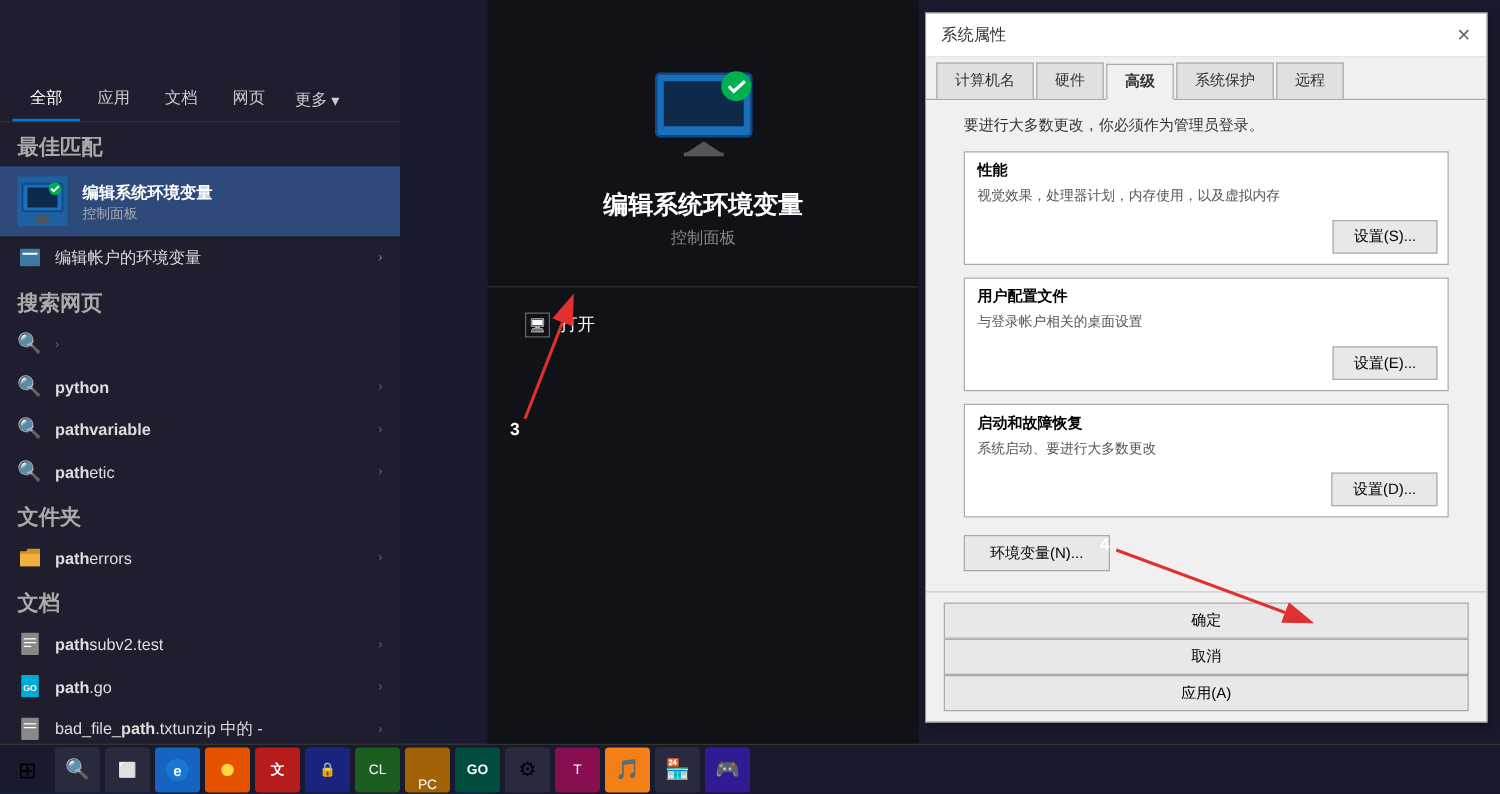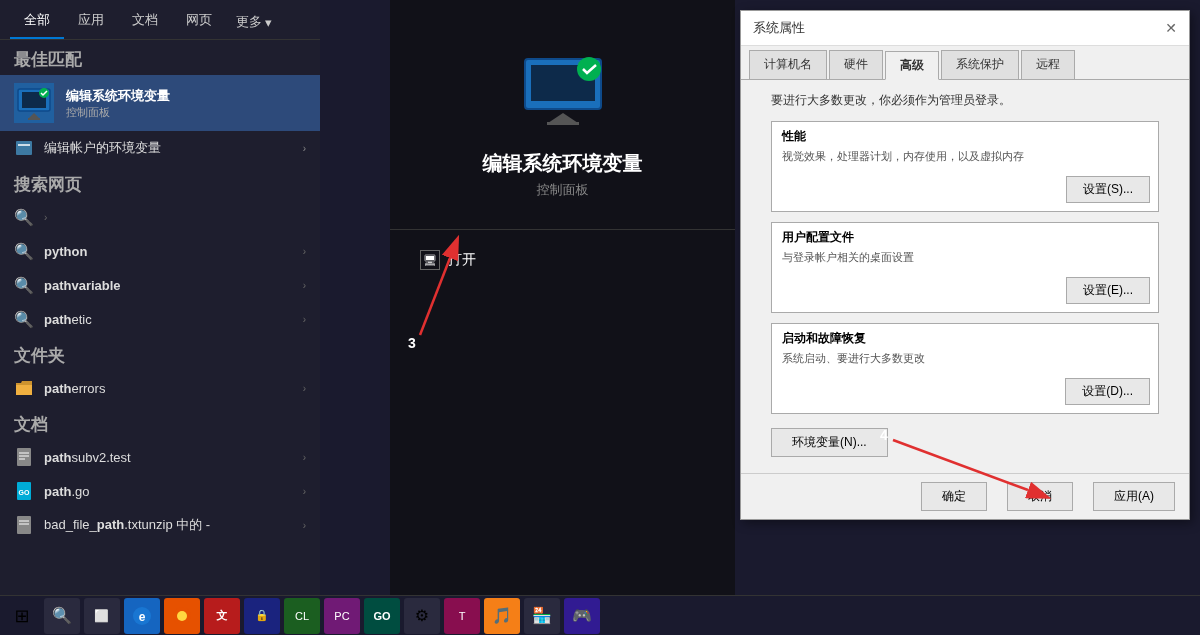--- a/index.html
+++ b/index.html
@@ -16,20 +16,21 @@
     .search-panel {
       position: absolute;
       left: 0;
       top: 0;
       width: 320px;
       height: 600px;
       background: #1e1e2e;
       color: #fff;
       display: flex;
       flex-direction: column;
+      justify-content: flex-end;
     }
 
     
     .search-tabs {
       display: flex;
       gap: 0;
       padding: 0 10px;
       background: #1e1e2e;
       border-bottom: 1px solid #333;
       height: 40px;
@@ -362,24 +363,25 @@
       background: #e8e8e8;
       border: 1px solid #aaa;
       padding: 4px 16px;
       font-size: 12px;
       cursor: pointer;
       color: #000;
     }
     .sysProps-footer {
       display: flex;
       justify-content: flex-end;
-      gap: 20px;
+      gap: 0;
       padding: 8px 14px;
       border-top: 1px solid #ccc;
       background: #f0f0f0;
+      flex-direction: column;
     }
     .sysProps-footer-btn {
       background: #e8e8e8;
       border: 1px solid #aaa;
       padding: 5px 20px;
       font-size: 12px;
       cursor: pointer;
       color: #000;
     }
 
@@ -656,21 +658,21 @@
   </div>
   <div class="taskbar-btn" style="background:#b71c1c;">
     <span style="color:white;font-size:11px;font-weight:bold">文</span>
   </div>
   <div class="taskbar-btn" style="background:#1a237e;">
     <span style="color:white;font-size:11px;font-weight:bold">🔒</span>
   </div>
   <div class="taskbar-btn" style="background:#1b5e20;">
     <span style="color:white;font-size:11px">CL</span>
   </div>
-  <div class="taskbar-btn" style="background:#701a75;">
+  <div class="taskbar-btn" style="background:#a16207;align-items:flex-end;">
     <span style="color:white;font-size:11px">PC</span>
   </div>
   <div class="taskbar-btn" style="background:#004d40;">
     <span style="color:white;font-size:11px;font-weight:bold">GO</span>
   </div>
   <div class="taskbar-btn">⚙</div>
   <div class="taskbar-btn" style="background:#880e4f;">
     <span style="color:white;font-size:11px">T</span>
   </div>
   <div class="taskbar-btn" style="background:#f57f17;">🎵</div>

